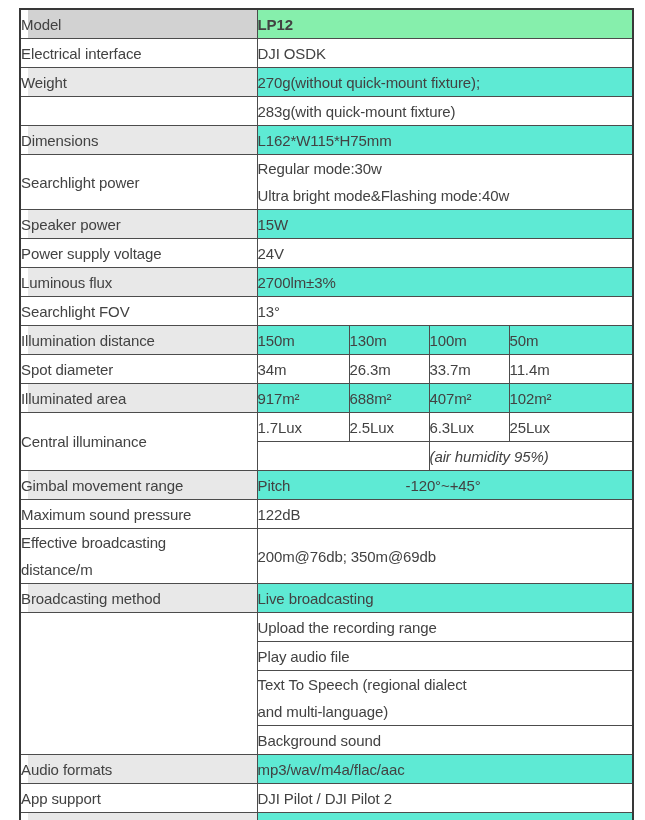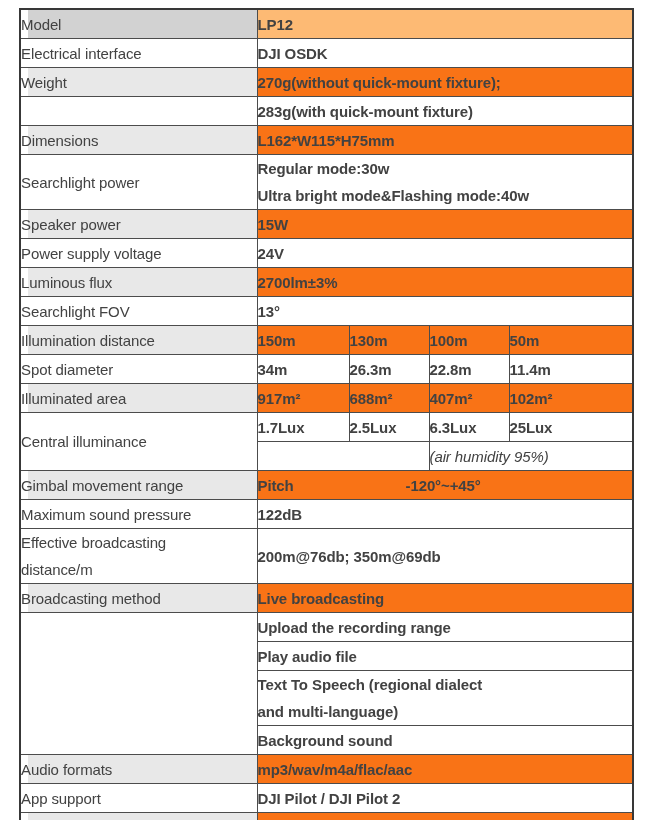--- a/index.html
+++ b/index.html
@@ -31,28 +31,28 @@
     vertical-align: middle;
     overflow: hidden;
     white-space: nowrap;
   }
   tr.rh { height: 27px; }
   tr.rs { height: 28px; }
   tr.rt { height: 55px; }
   tr.rl { height: 25px; }
 
   td.lbl { padding-left: 18px; }
-  td.val { padding-left: 10px; font-weight: bold; }
+  td.val { padding-left: 10px; }
   td.note { padding-left: 8px; font-style: italic; }
 
   
   td.shade-l  { background: linear-gradient(90deg, #ffffff 7px, #e8e8e8 7px); }
-  td.shade-v  { background: #f97316; }
+  td.shade-v  { background: #5eead4; }
   td.hshade-l { background: linear-gradient(90deg, #ffffff 7px, #d2d2d2 7px); font-weight: normal; color: #3a3a3a; }
-  td.hshade-v { background: #fdba74; font-weight: bold; color: #3a3a3a; }
+  td.hshade-v { background: #86efac; font-weight: bold; color: #3a3a3a; }
 
   td.vtop { vertical-align: top; line-height: 27px; }
   td.vtop div { line-height: 27px; }
 
   .pitch-flex { display: flex; align-items: center; }
   .pitch-flex .axis { width: 148px; }
 </style>
 </head>
 <body>
 
@@ -124,21 +124,21 @@
       <td class="val shade-v">150m</td>
       <td class="val shade-v">130m</td>
       <td class="val shade-v">100m</td>
       <td class="val shade-v">50m</td>
     </tr>
 
     <tr class="rs">
       <td class="lbl">Spot diameter</td>
       <td class="val">34m</td>
       <td class="val">26.3m</td>
-      <td class="val">22.8m</td>
+      <td class="val">33.7m</td>
       <td class="val">11.4m</td>
     </tr>
 
     <tr class="rs">
       <td class="lbl shade-l">Illuminated area</td>
       <td class="val shade-v">917m²</td>
       <td class="val shade-v">688m²</td>
       <td class="val shade-v">407m²</td>
       <td class="val shade-v">102m²</td>
     </tr>

